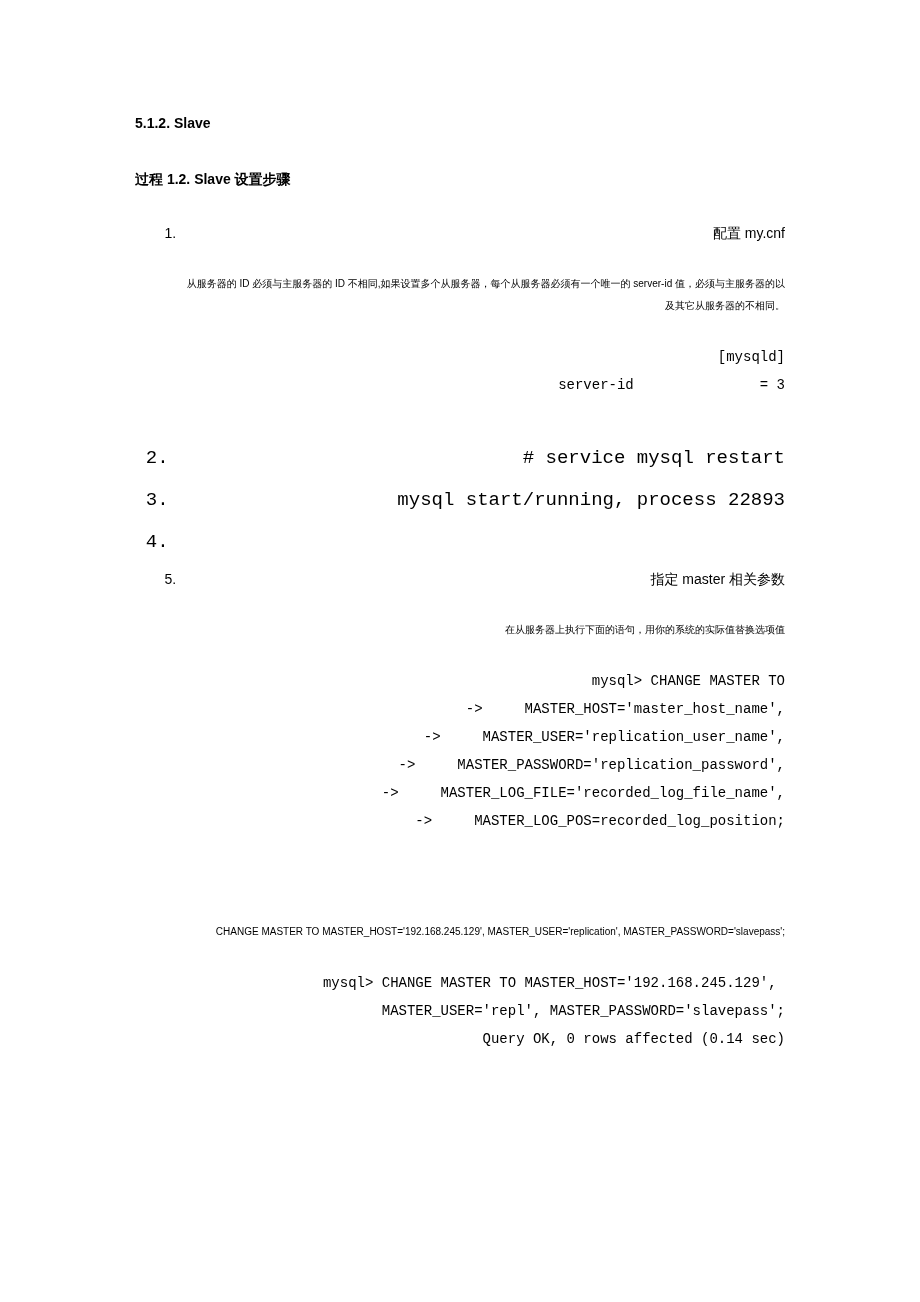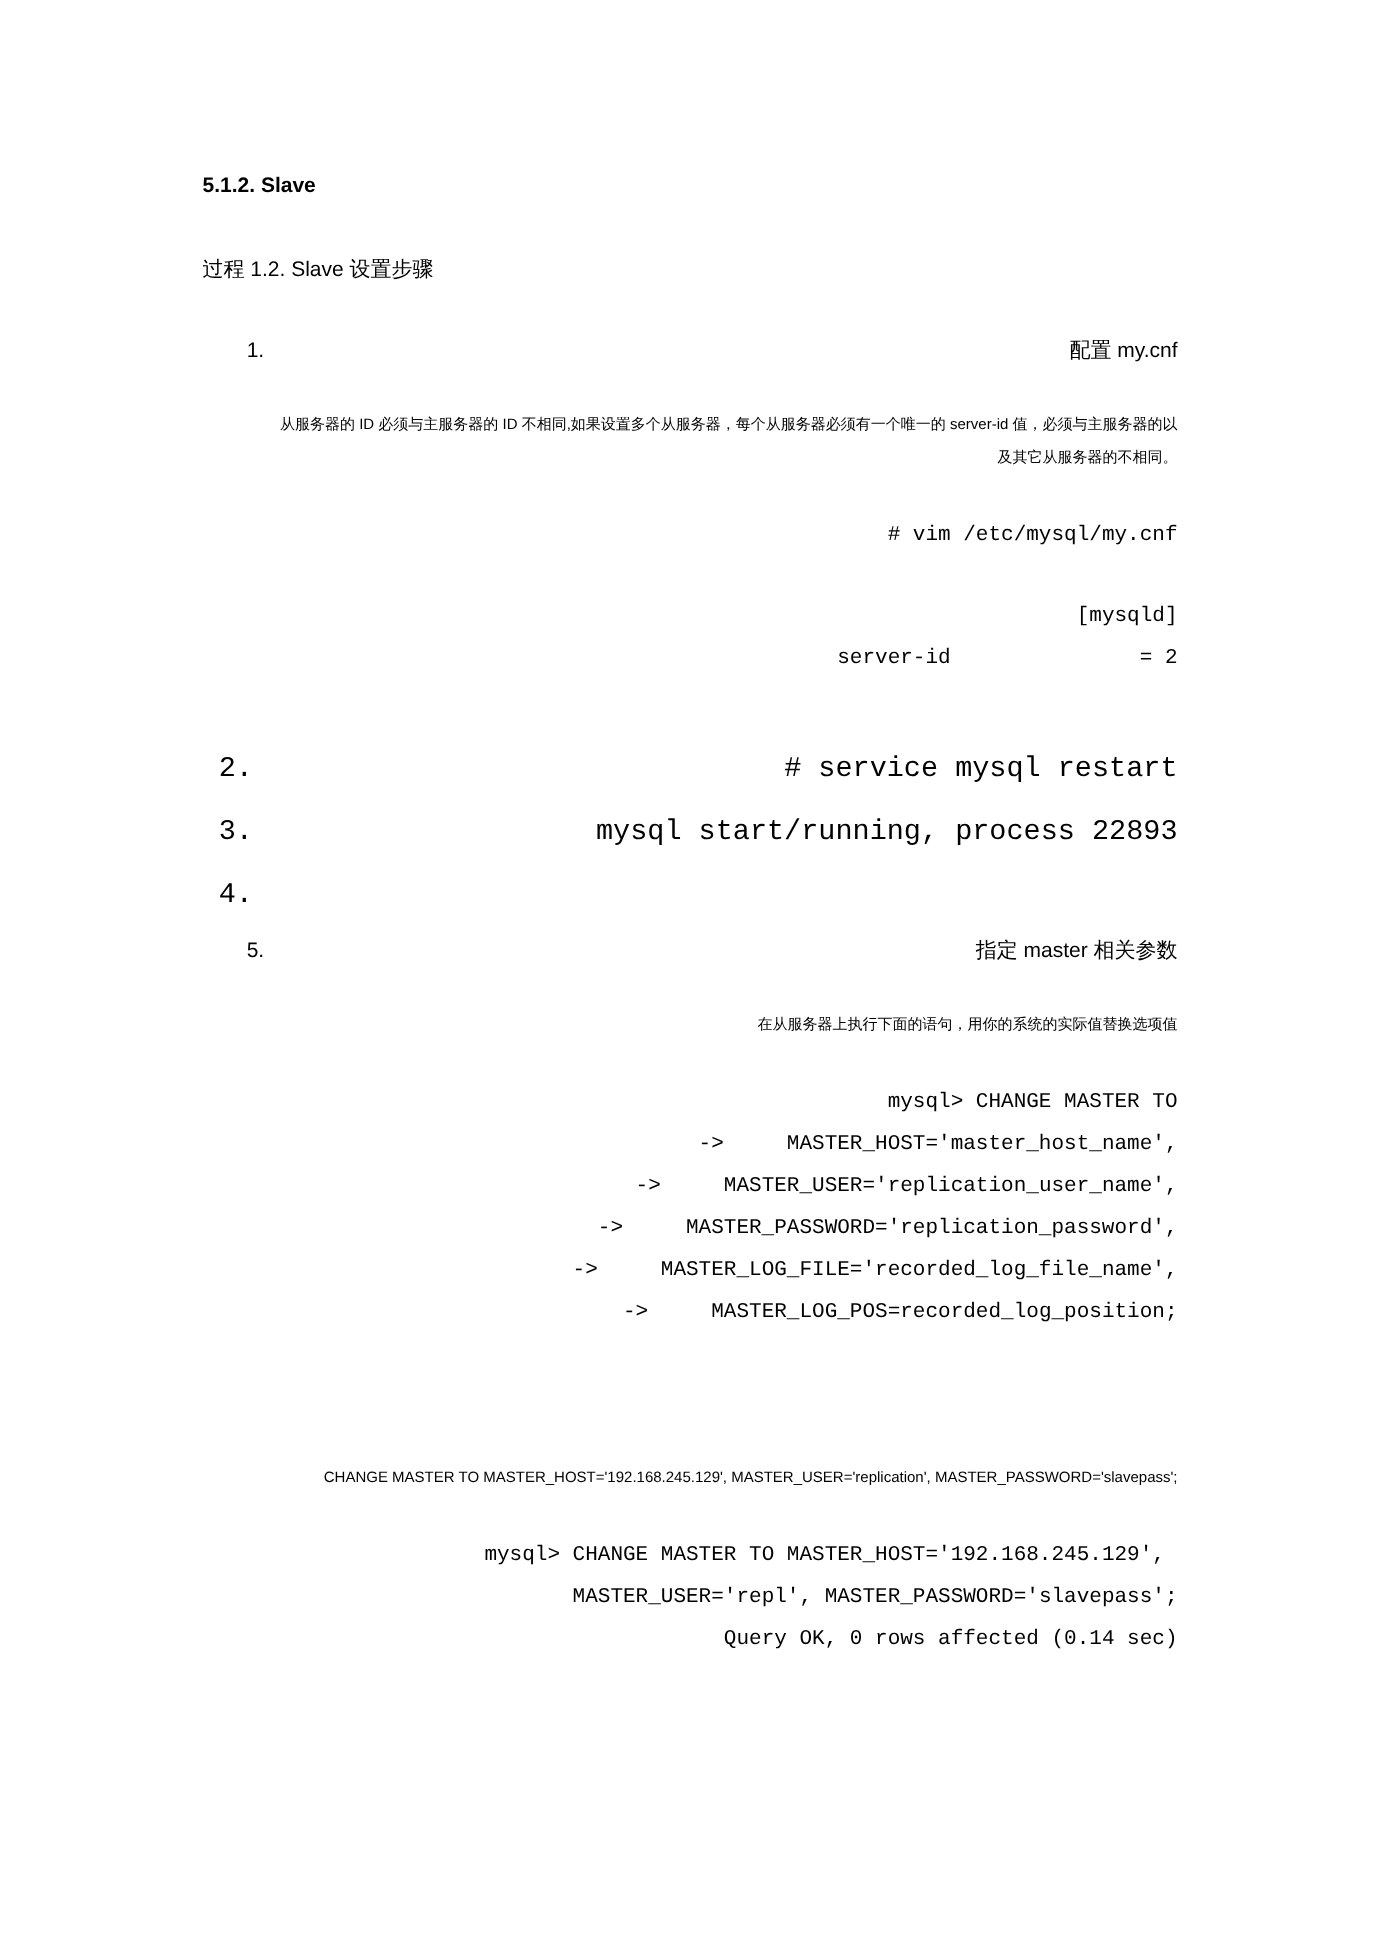--- a/index.html
+++ b/index.html
@@ -15,21 +15,21 @@
     box-sizing: border-box;
     padding: 115px 135px 52px 135px;
   }
   .section-num {
     font-size: 14px;
     font-weight: bold;
     margin-bottom: 40px;
   }
   .subheading {
     font-size: 14px;
-    font-weight: normal;
+    font-weight: bold;
     margin-bottom: 30px;
   }
   ol.steps {
     list-style: decimal;
     padding-left: 45px;
     margin: 0;
     font-size: 14px;
   }
   ol.steps > li {
     padding-left: 3px;
@@ -71,24 +71,23 @@
 
   <div class="subheading">过程 1.2. Slave 设置步骤</div>
 
   <ol class="steps">
 
     <li>
       <span class="step-content">配置 my.cnf</span>
 
       <div class="para">从服务器的 ID 必须与主服务器的 ID 不相同,如果设置多个从服务器，每个从服务器必须有一个唯一的 server-id 值，必须与主服务器的以及其它从服务器的不相同。</div>
 
-      <div class="mono"># vim /etc/mysql/my.cnf</div>
 
       <div class="mono mono-block"><span>[mysqld]</span>
-<span>server-id               = 2</span></div>
+<span>server-id               = 3</span></div>
       <div class="spacer-sm"></div>
     </li>
 
     <li class="mono-item"># service mysql restart</li>
     <li class="mono-item">mysql start/running, process 22893</li>
     <li class="mono-item"></li>
 
     <li>
       <span class="step-content">指定 master 相关参数</span>
 

